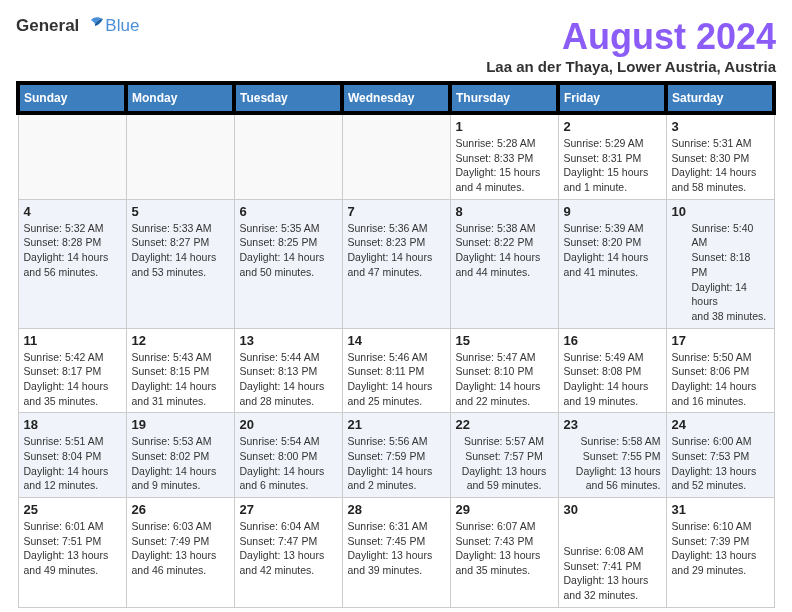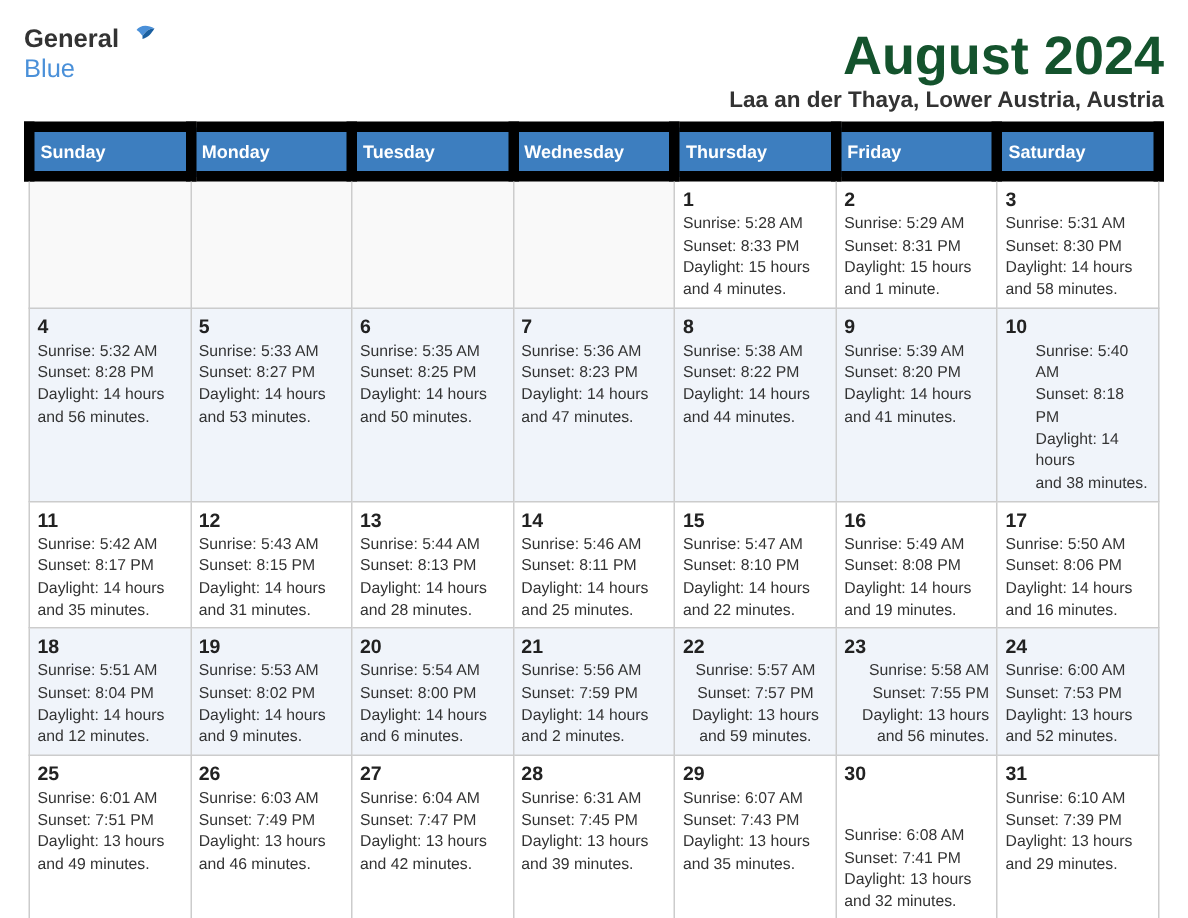--- a/index.html
+++ b/index.html
@@ -11,54 +11,54 @@
       padding: 16px;
     }
     .header {
       display: flex;
       align-items: flex-start;
       justify-content: space-between;
       margin-bottom: 6px;
     }
     .logo {
       display: flex;
-      flex-direction: column;
+      flex-direction: row;
       align-items: flex-start;
     }
     .logo-row {
       display: flex;
       align-items: center;
       gap: 2px;
     }
     .title-block {
       text-align: right;
     }
     .month-title {
       font-size: 36px;
       font-weight: bold;
-      color: #14532d;
+      color: #8b5cf6;
     }
     .location-title {
       font-size: 15px;
       color: #333;
       font-weight: bold;
     }
     .calendar {
       width: 100%;
       border-collapse: collapse;
       font-size: 11px;
     }
     .calendar th {
       background: #3d7ebf;
       color: #fff;
       padding: 6px 4px;
       text-align: left;
       font-size: 12px;
       font-weight: bold;
-      border: 7px solid #000000;
+      border: 4px solid #000000;
     }
     .calendar td {
       border: 1px solid #ccc;
       vertical-align: top;
       padding: 4px 5px;
       width: 108px;
       min-height: 80px;
       background: #fff;
     }
     .calendar tr:nth-child(even) td {

